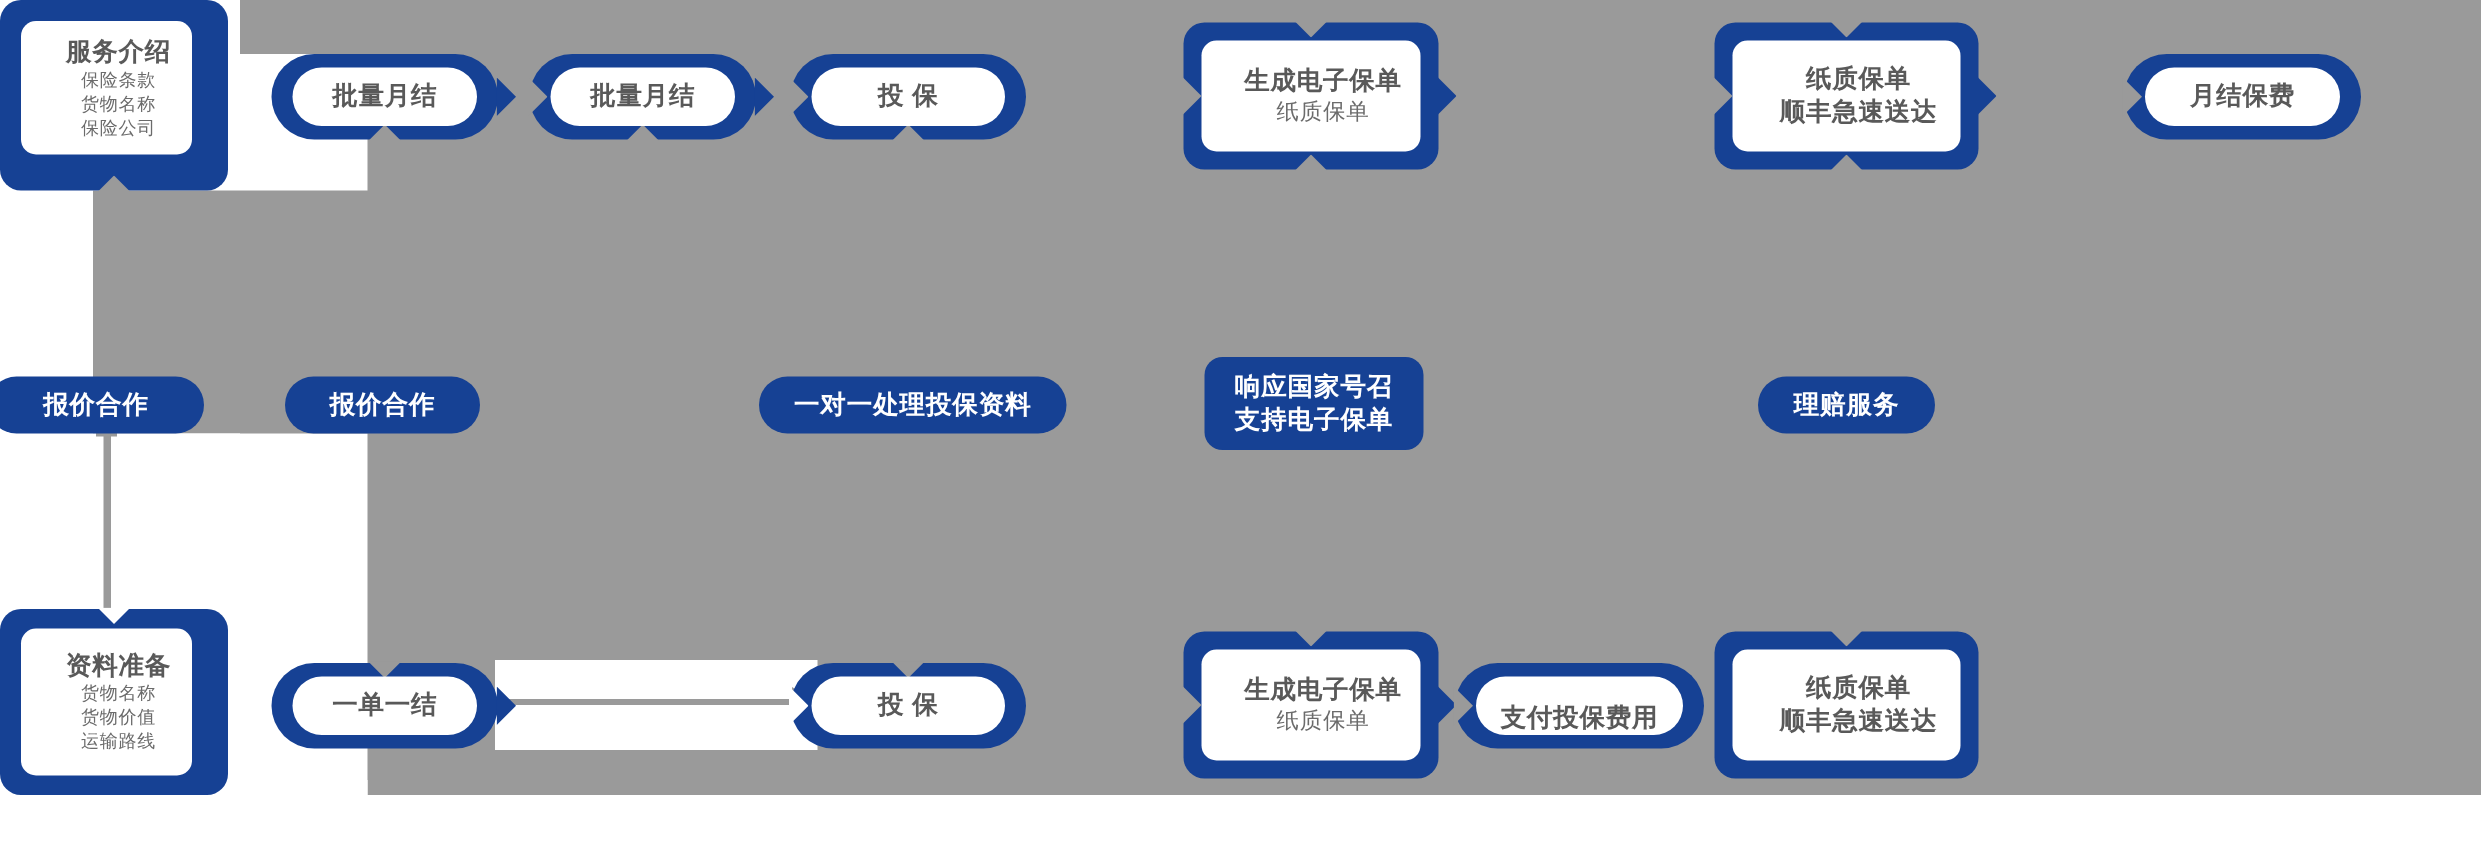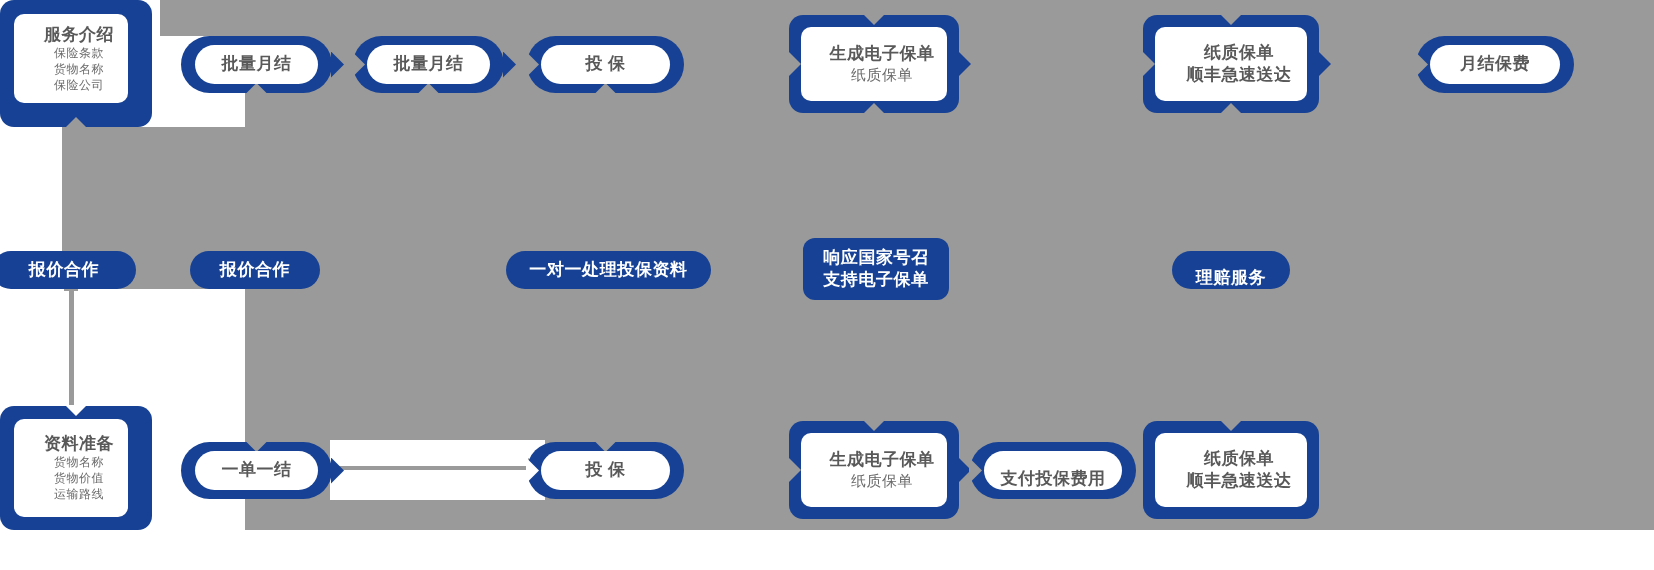--- a/index.html
+++ b/index.html
@@ -273,21 +273,21 @@
 
   <div class="solid" style="left:506px; top:251px; width:205px; height:38px;">
     <span>一对一处理投保资料</span>
   </div>
 
   <div class="solid rect" style="left:803px; top:238px; width:146px; height:62px; flex-direction:column;text-align:center;">
     <span>响应国家号召</span>
     <span>支持电子保单</span>
   </div>
 
-  <div class="solid" style="left:1172px; top:251px; width:118px; height:38px;align-items:flex-end;">
+  <div class="solid" style="left:1172px; top:251px; width:118px; height:38px;">
     <span>理赔服务</span>
   </div>
 
   <div class="node" style="left:0px; top:406px; width:152px; height:124px;">
     <div class="shell rounded">
       <div class="notch-top" style="background:#ffffff;"></div>
     </div>
     <div class="inner rounded" style="left:14px; top:13px; right:24px; bottom:13px;">
       <div class="t-bold">资料准备</div>
       <div class="t-reg">货物名称</div>

